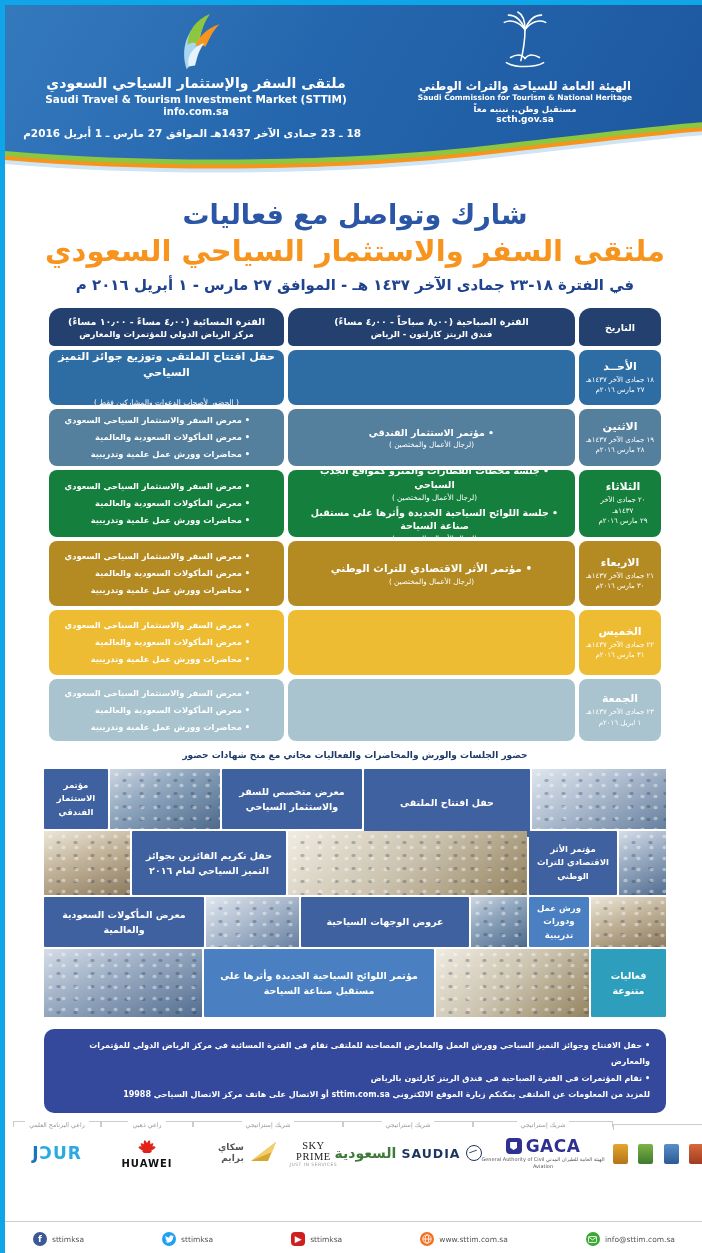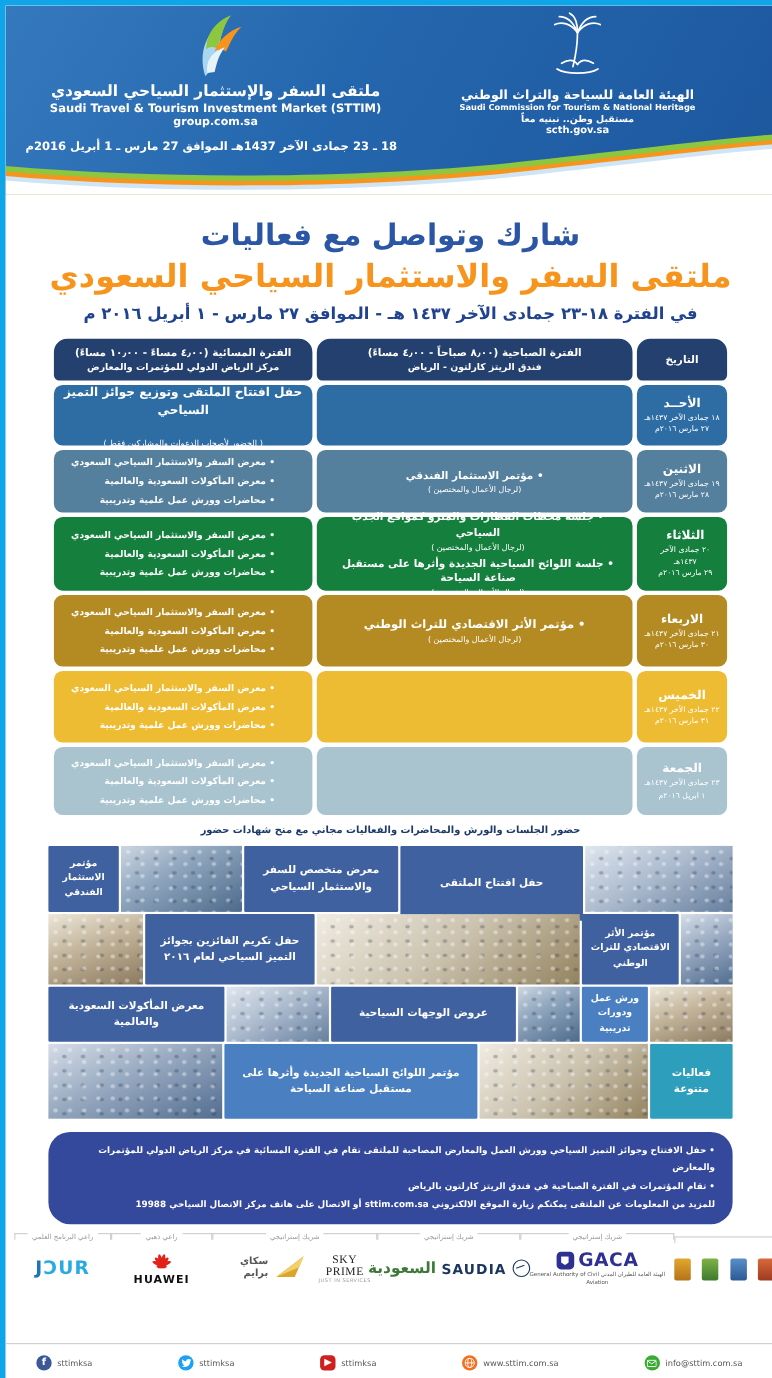--- a/index.html
+++ b/index.html
@@ -56,21 +56,21 @@
   .ph::after{content:"";position:absolute;inset:0;
     background-image:radial-gradient(rgba(255,255,255,.4) 1.5px,transparent 2.6px),
       radial-gradient(rgba(25,40,65,.28) 1.5px,transparent 2.6px);
     background-size:13px 11px,17px 13px;background-position:0 0,6px 5px;}
   .p-a{background:linear-gradient(150deg,#cdd6e2,#8fa6bd 40%,#4d6a8c);}
   .p-b{background:linear-gradient(160deg,#ece6d8,#c2b49a 45%,#8b7a5f);}
   .p-c{background:linear-gradient(150deg,#dfe6ee,#aebccf 45%,#66809f);}
   .p-d{background:linear-gradient(140deg,#f0ece2,#cbc2ae 50%,#93835f);}
   .p-e{background:linear-gradient(155deg,#d5dde8,#97a9c0 45%,#526d90);}
   
-  .notes{direction:rtl;width:622px;box-sizing:border-box;margin:12px auto 0;background:#35499c;border-radius:20px;
+  .notes{direction:rtl;width:622px;box-sizing:border-box;margin:12px auto 0;background:#35499c;border-radius:10px;
     color:#fff;font-size:8px;font-weight:bold;padding:9px 16px;line-height:2.05;text-align:right;}
   
   .sponsors{display:flex;margin:8px 8px 0;height:116px;}
   .sp-left{flex:1;display:flex;}
   .sp-right{width:100px;border-right:1px solid #ccc;border-left:1px solid #ccc;margin-left:6px;
     display:flex;flex-direction:column;align-items:center;padding-top:4px;}
   .sp-row1{display:flex;justify-content:space-between;height:58px;}
   .sp-row2{display:flex;justify-content:space-between;height:54px;margin-top:3px;}
   .sp-box{display:flex;flex-direction:column;align-items:center;}
   .sp-label{display:flex;align-items:center;gap:4px;color:#999;font-size:6.3px;white-space:nowrap;
@@ -126,21 +126,21 @@
       <span>
         <svg width="58" height="60" viewBox="0 0 60 64">
           <path d="M20,60 C13,38 20,16 42,3 C33,20 34,36 29,50 Z" fill="#a9d6f0"></path>
           <path d="M21,34 C21,19 30,7 45,1 C36,13 36,24 31,33 C28,31 24,31 21,34Z" fill="#8dc63f"></path>
           <path d="M29,36 C33,25 42,16 55,12 C46,21 44,29 40,36 C36,33 32,34 29,36Z" fill="#f7941d"></path>
           <path d="M22,57 C20,45 27,36 39,32 C32,41 31,49 29,56 Z" fill="#e7f3fb"></path>
         </svg>
       </span>
       <div class="hdr-ar">ملتقى السفر والإستثمار السياحي السعودي</div>
       <div class="hdr-en">Saudi Travel &amp; Tourism Investment Market (STTIM)</div>
-      <div class="hdr-url">group.com.sa</div>
+      <div class="hdr-url">info.com.sa</div>
       <div class="hdr-dates">18 ـ 23 جمادى الآخر 1437هـ الموافق 27 مارس ـ 1 أبريل 2016م</div>
     </div>
     <div class="hdr-right">
       <span>
         <svg width="62" height="62" viewBox="0 0 60 60" fill="none" stroke="#ffffff" stroke-width="1.5" stroke-linecap="round">
           <path d="M30,18 C30,30 28,40 26,48"></path>
           <path d="M30,18 C24,10 16,8 10,11"></path>
           <path d="M30,18 C26,8 20,4 14,4"></path>
           <path d="M30,18 C30,7 27,3 23,1"></path>
           <path d="M30,18 C34,8 40,4 46,4"></path>

